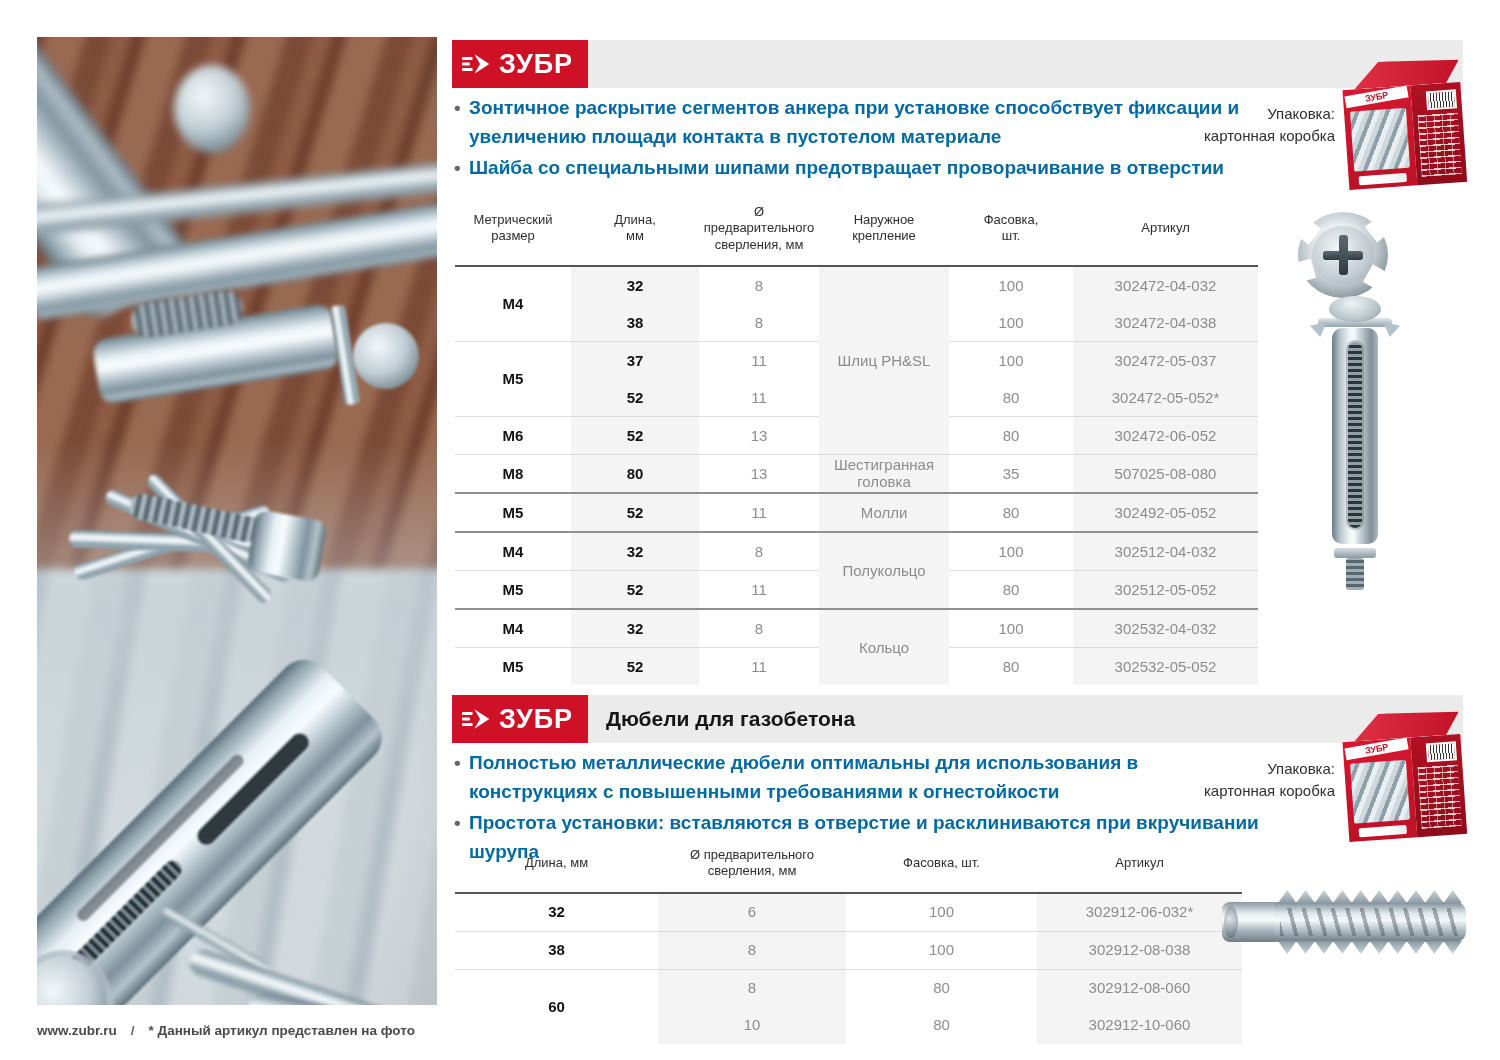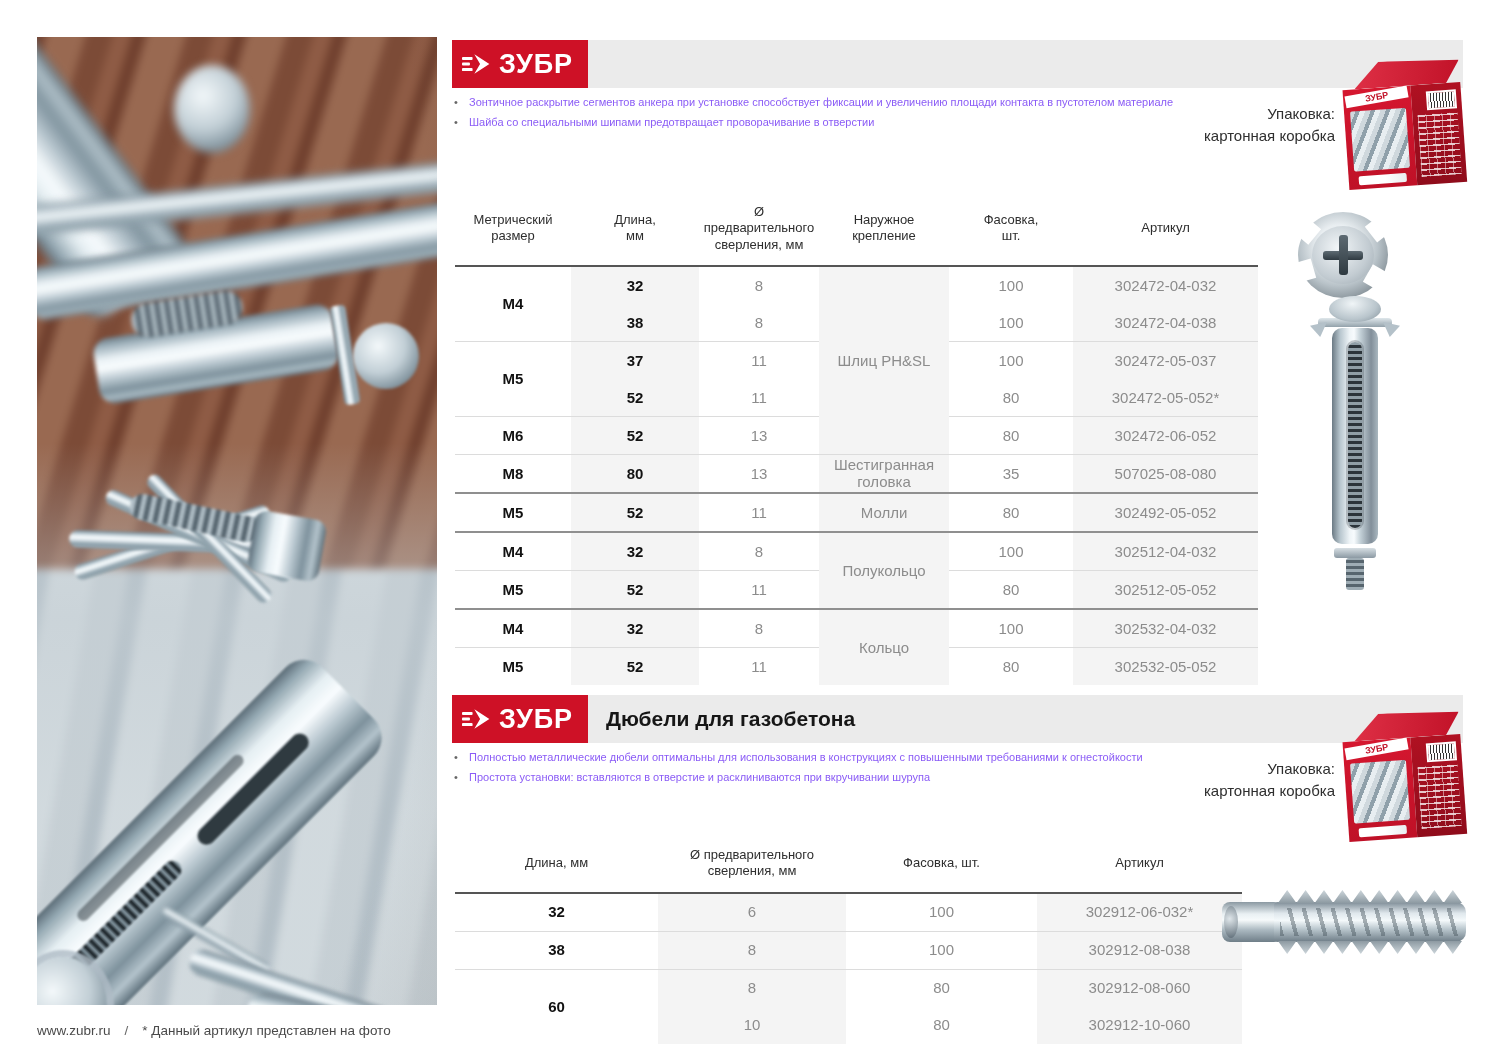--- a/index.html
+++ b/index.html
@@ -25,21 +25,21 @@
   .vignette{position:absolute;inset:0;background:radial-gradient(120% 120% at 30% 40%,transparent 60%,rgba(60,50,45,.18));}
 
   
   .sec-bar{position:absolute;left:452px;width:1011px;height:48px;background:#ebebeb;display:flex;align-items:stretch;}
   .logo{width:136px;background:#ce1126;display:flex;align-items:center;gap:7px;padding-left:10px;box-sizing:border-box;flex:none;}
   .logo-text{color:#fff;font-weight:800;font-size:27px;letter-spacing:1px;line-height:1;}
   .sec-title{align-self:center;padding-left:18px;font-size:21px;font-weight:700;color:#161616;}
 
   .features{position:absolute;left:452px;width:808px;}
   .features ul{list-style:none;margin:0;padding:0;}
-  .features li{position:relative;padding-left:17px;font-size:11px;line-height:1.5;color:#8b5cf6;margin-bottom:3px;max-width:790px;}
+  .features li{position:relative;padding-left:17px;font-size:19px;line-height:1.5;color:#0369a1;margin-bottom:3px;max-width:790px;font-weight:bold;}
   .features li::before{content:"•";position:absolute;left:2px;top:0;color:#666;}
   .application{margin-top:9px;padding-left:17px;color:#4d4d4d;font-size:14px;line-height:1.5;max-width:775px;}
 
   
   .spec-table{position:absolute;left:455px;border-collapse:collapse;table-layout:fixed;width:755px;}
   .spec-table th{font-weight:400;font-size:13px;color:#2e2e2e;white-space:pre-line;vertical-align:middle;
     padding:4px 4px 12px;border-bottom:2px solid #555;text-align:center;line-height:1.25;}
   .spec-table td{text-align:center;vertical-align:middle;font-size:15px;color:#8c8c8c;height:37px;padding:0 4px;line-height:1.15;}
   .spec-table td.bold{color:#121212;font-weight:700;}
   .spec-table td.shaded{background:#f4f4f4;}
@@ -104,21 +104,21 @@
   .dw-bore{position:absolute;left:2px;top:16px;width:14px;height:32px;border-radius:50%;background:radial-gradient(circle at 40% 40%,#dfe6ea,#5a6974);}
   .dw-body{position:absolute;left:52px;top:12px;right:4px;height:40px;border-radius:4px 10px 10px 4px;
     background:linear-gradient(180deg,#7e8c96,#dfe7ec 28%,#f4f9fb 46%,#b9c6cd 68%,#6d7c86);}
   .dw-body::after{content:"";position:absolute;inset:6px 6px;background:repeating-linear-gradient(75deg,rgba(70,84,92,.45) 0 4px,transparent 4px 14px);}
   .dw-spikes{position:absolute;left:56px;right:8px;height:13px;background:linear-gradient(180deg,#cdd6db,#8d9aa2);
     clip-path:polygon(0 100%,5% 0,10% 100%,15% 0,20% 100%,25% 0,30% 100%,35% 0,40% 100%,45% 0,50% 100%,55% 0,60% 100%,65% 0,70% 100%,75% 0,80% 100%,85% 0,90% 100%,95% 0,100% 100%);}
   .dw-top{top:0;}
   .dw-bot{bottom:0;transform:scaleY(-1);}
 
   
-  .footer{position:absolute;left:37px;top:1023px;font-size:13.5px;color:#4a4a4a;}
+  .footer{position:absolute;left:37px;top:1023px;font-size:13.5px;color:#4a4a4a;font-weight:bold;}
   .footer .sep{margin:0 14px;color:#666;}
 </style>
 </head>
 <body>
 
 <div class="photo" aria-hidden="true">
   <div class="wood-top"></div>
   <div class="wood-bottom"></div>
   <div class="wood-haze"></div>
 

